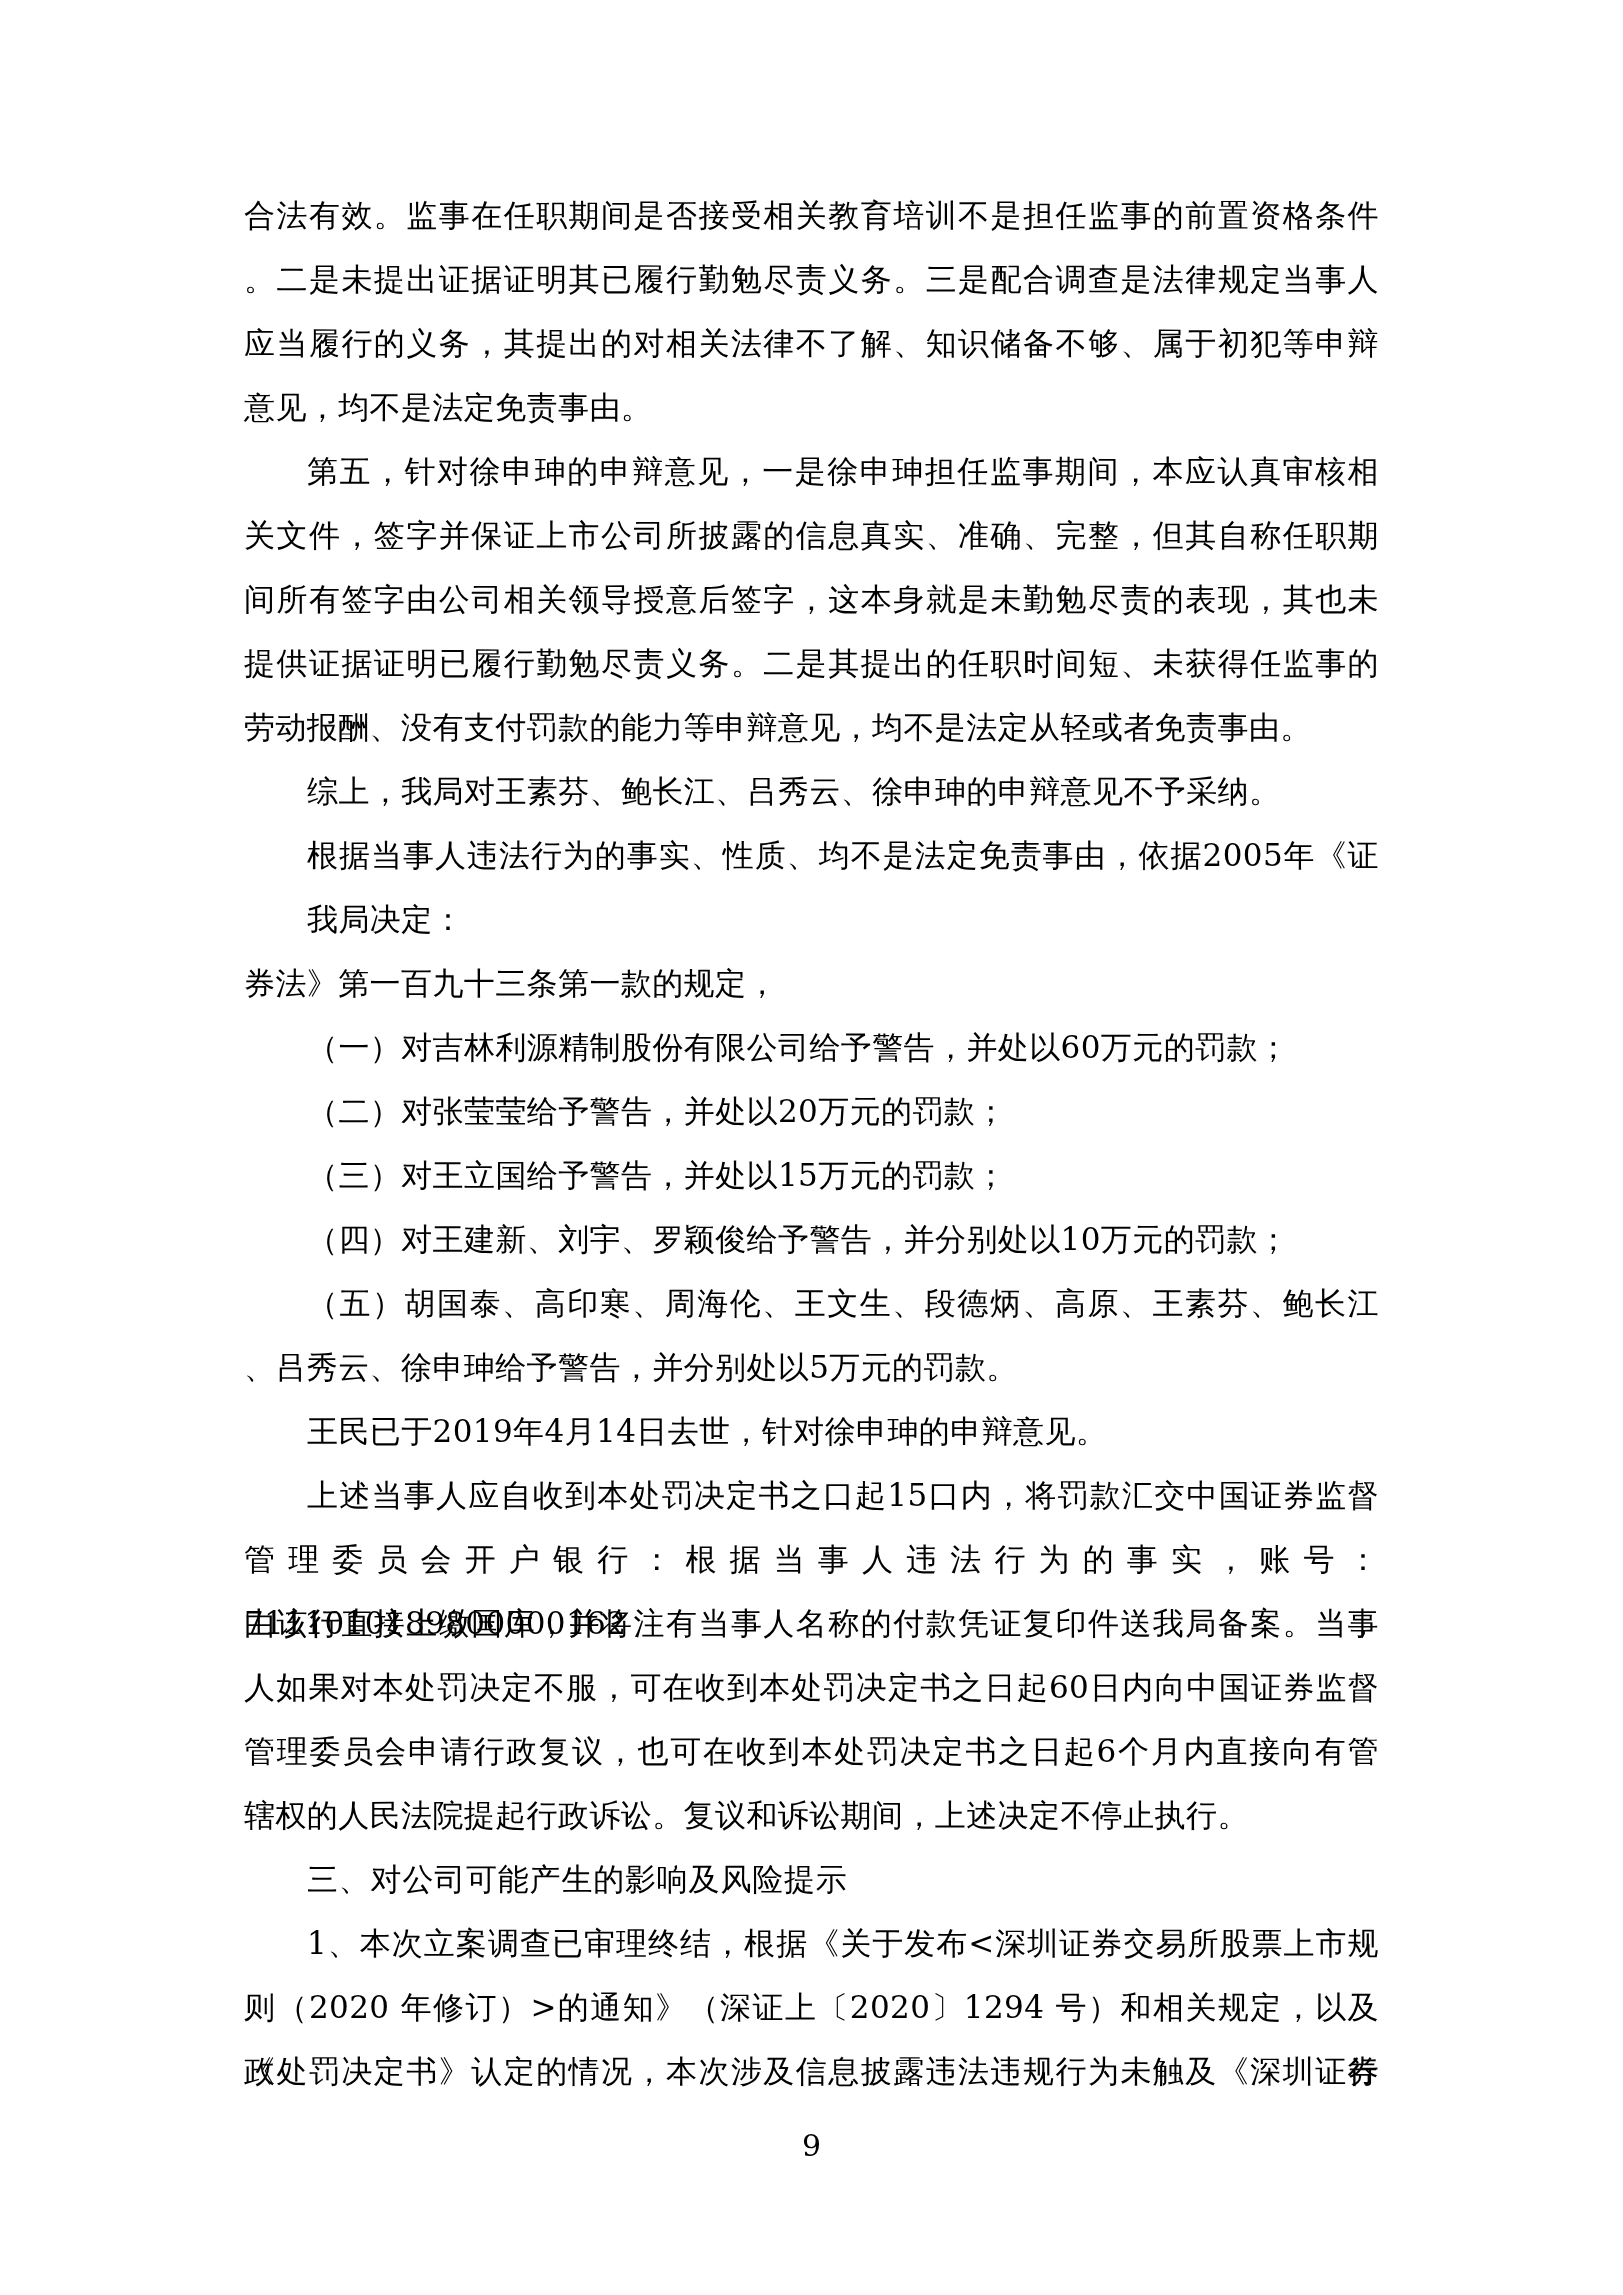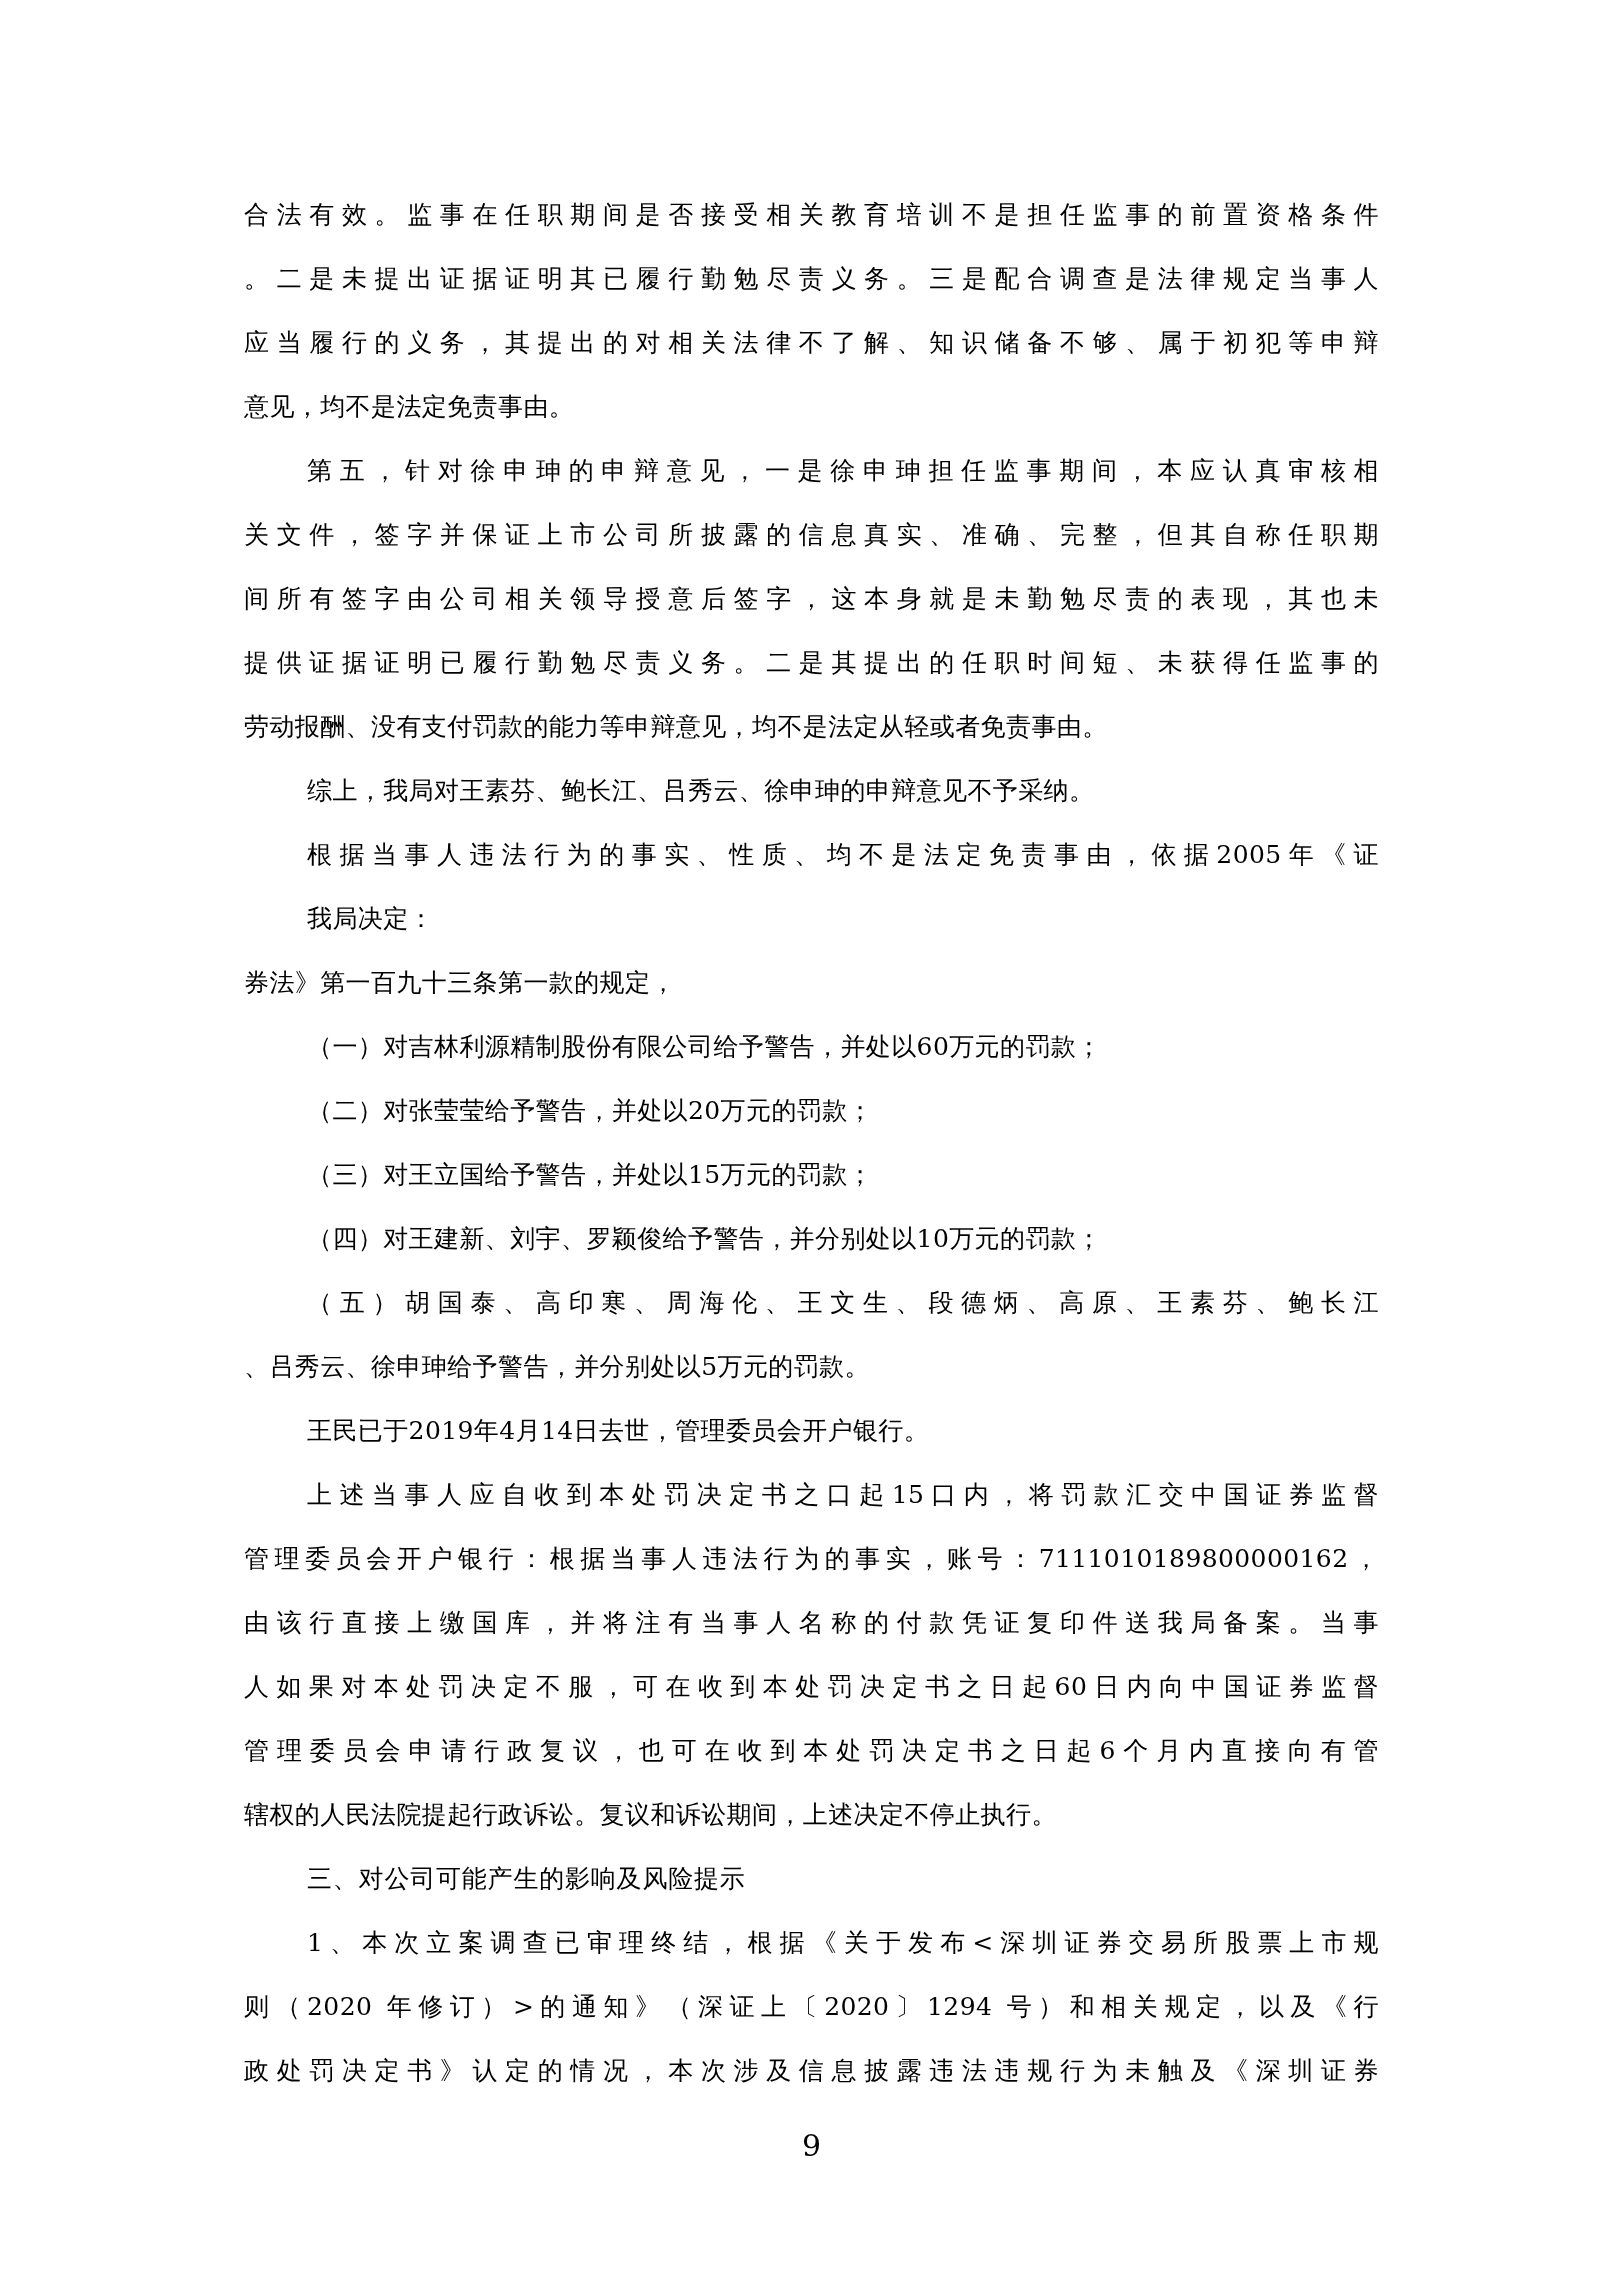--- a/index.html
+++ b/index.html
@@ -22,21 +22,21 @@
   }
   .content {
     position: absolute;
     left: 244px;
     top: 183px;
     width: 1135px;
   }
   .line {
     height: 64px;
     line-height: 64px;
-    font-size: 25px;
+    font-size: 31px;
     white-space: nowrap;
     text-align: left;
     letter-spacing: 0.4px;
   }
   .line.justify {
     text-align: justify;
     text-align-last: justify;
     white-space: normal;
   }
   .line.indent {
@@ -75,21 +75,21 @@
       <div class="line indent">综上，我局对王素芬、鲍长江、吕秀云、徐申珅的申辩意见不予采纳。</div>
       <div class="line indent justify">根据当事人违法行为的事实、性质、均不是法定免责事由，依据2005年《证</div>
       <div class="line indent">我局决定：</div>
       <div class="line">券法》第一百九十三条第一款的规定，</div>
       <div class="line indent">（一）对吉林利源精制股份有限公司给予警告，并处以60万元的罚款；</div>
       <div class="line indent">（二）对张莹莹给予警告，并处以20万元的罚款；</div>
       <div class="line indent">（三）对王立国给予警告，并处以15万元的罚款；</div>
       <div class="line indent">（四）对王建新、刘宇、罗颖俊给予警告，并分别处以10万元的罚款；</div>
       <div class="line indent justify">（五）胡国泰、高印寒、周海伦、王文生、段德炳、高原、王素芬、鲍长江</div>
       <div class="line">、吕秀云、徐申珅给予警告，并分别处以5万元的罚款。</div>
-      <div class="line indent">王民已于2019年4月14日去世，管理委员会开户银行。</div>
+      <div class="line indent">王民已于2019年4月14日去世，针对徐申珅的申辩意见。</div>
       <div class="line indent justify">上述当事人应自收到本处罚决定书之口起15口内，将罚款汇交中国证券监督</div>
       <div class="line justify">管理委员会开户银行：根据当事人违法行为的事实，账号：7111010189800000162，</div>
       <div class="line justify">由该行直接上缴国库，并将注有当事人名称的付款凭证复印件送我局备案。当事</div>
       <div class="line justify">人如果对本处罚决定不服，可在收到本处罚决定书之日起60日内向中国证券监督</div>
       <div class="line justify">管理委员会申请行政复议，也可在收到本处罚决定书之日起6个月内直接向有管</div>
       <div class="line">辖权的人民法院提起行政诉讼。复议和诉讼期间，上述决定不停止执行。</div>
       <div class="line indent bold">三、对公司可能产生的影响及风险提示</div>
       <div class="line indent justify">1、本次立案调查已审理终结，根据《关于发布&lt;深圳证券交易所股票上市规</div>
       <div class="line justify">则（2020 年修订）&gt;的通知》（深证上〔2020〕1294 号）和相关规定，以及《行</div>
       <div class="line justify">政处罚决定书》认定的情况，本次涉及信息披露违法违规行为未触及《深圳证券</div>

